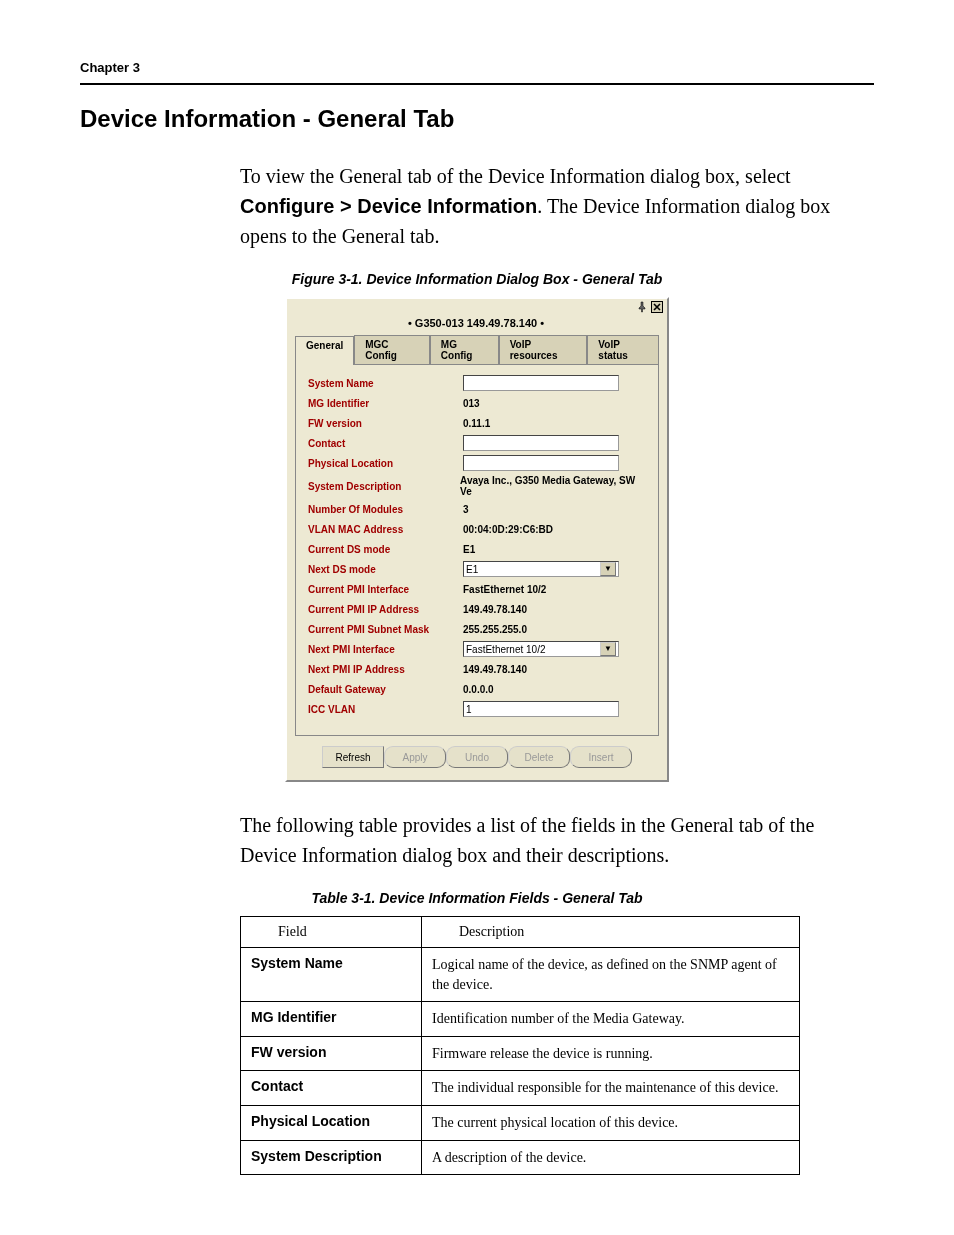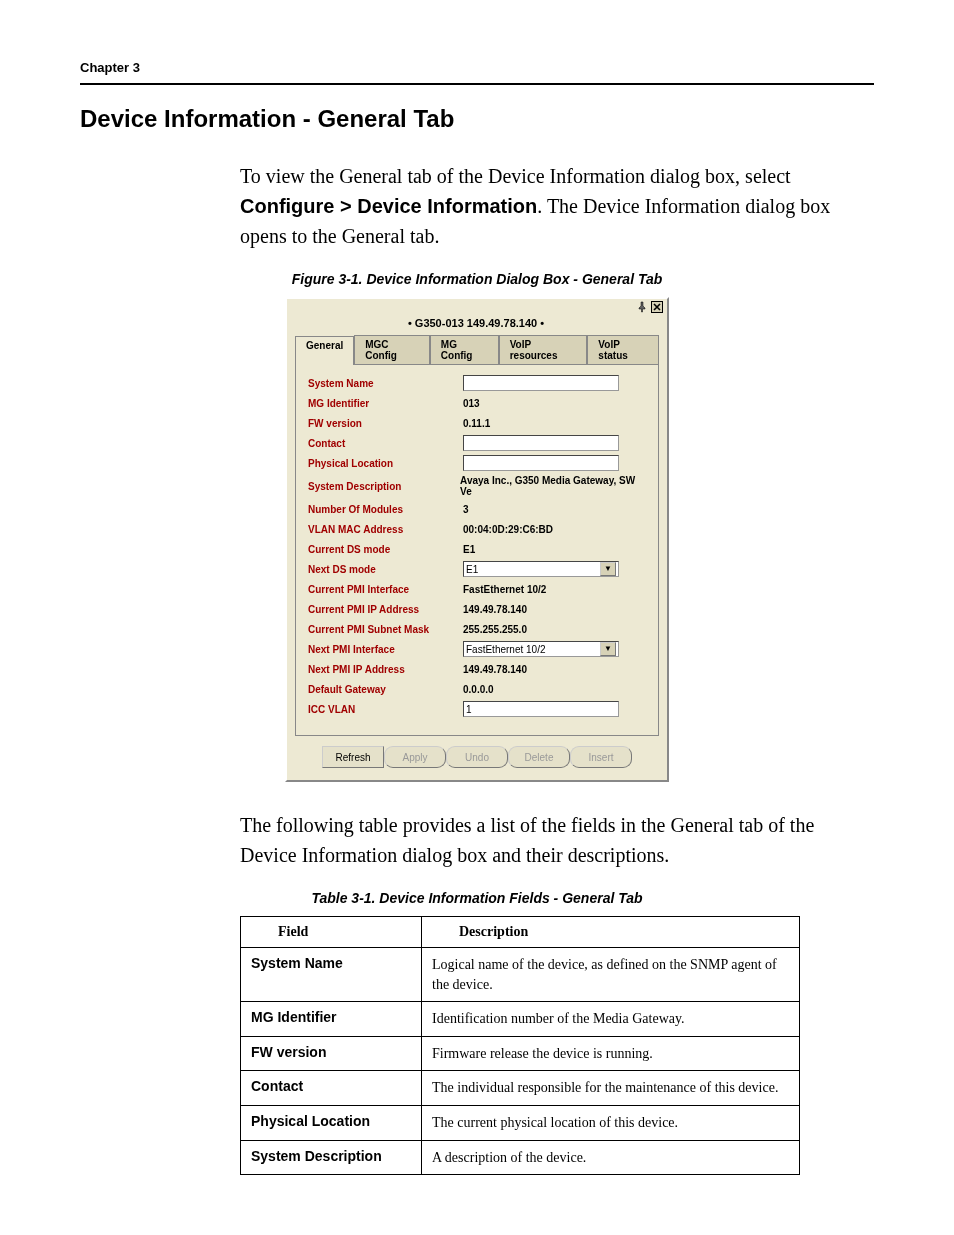--- a/index.html
+++ b/index.html
@@ -178,21 +178,21 @@
   }
   .fields-table th, .fields-table td {
     border: 1px solid #000;
     padding: 7px 10px;
     text-align: left;
     vertical-align: top;
     font-size: 14px;
   }
   .fields-table th {
     font-family: Georgia, 'Times New Roman', serif;
-    font-weight: bold;
+    font-weight: normal;
     padding-left: 37px;
   }
   .fields-table td.fld {
     font-family: Arial, Helvetica, sans-serif;
     font-weight: bold;
     width: 160px;
   }
   .fields-table td.desc {
     font-family: Georgia, 'Times New Roman', serif;
     line-height: 1.4;

